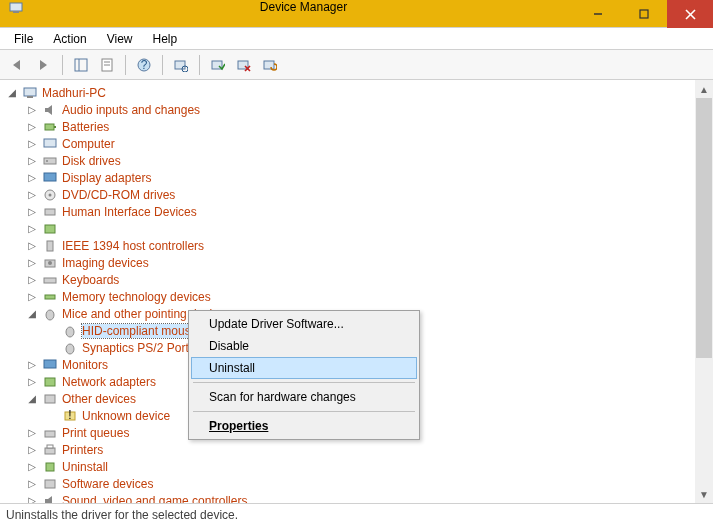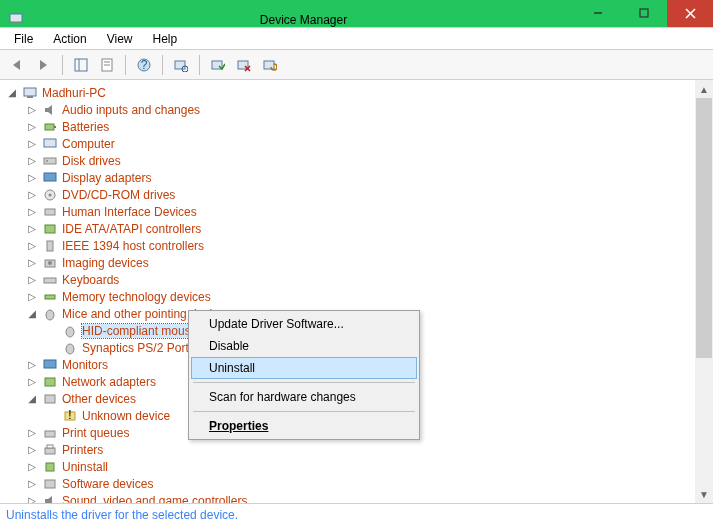--- a/index.html
+++ b/index.html
@@ -1,17 +1,17 @@
 <!DOCTYPE html>
 <html><head>
 <meta charset="utf-8">
 <style>
 * { margin: 0; padding: 0; box-sizing: border-box; font-family: "Segoe UI", Tahoma, sans-serif; font-size: 12px; }
 body { background: #fff; width: 713px; height: 525px; overflow: hidden; position: relative; }
-.titlebar { height: 28px; background: #22c55e; border-bottom: 1px solid #d0d0d0; display: flex; align-items: flex-end; }
+.titlebar { height: 28px; background: #eab308; border-bottom: 1px solid #d0d0d0; display: flex; align-items: flex-start; }
 .titlebar-icon { width: 16px; height: 16px; margin: 0 8px; }
 .titlebar-text { flex: 1; text-align: center; font-size: 12px; color: #000; }
 .win-btns { display: flex; }
 .win-btn { width: 46px; height: 28px; display: flex; align-items: center; justify-content: center; color: #333; }
 .win-btn.close { background: #c84031; color: #fff; font-weight: bold; }
 .menubar { height: 22px; display: flex; align-items: center; padding: 0 4px; border-bottom: 1px solid #d0d0d0; }
 .menu-item { padding: 2px 10px; color: #000; }
 .toolbar { height: 30px; display: flex; align-items: center; padding: 0 6px; gap: 2px; border-bottom: 1px solid #d0d0d0; background: #f7f7f7; }
 .tool-btn { width: 24px; height: 24px; display: flex; align-items: center; justify-content: center; border: 1px solid transparent; }
 .tool-sep { width: 1px; height: 20px; background: #c0c0c0; margin: 0 4px; }
@@ -22,21 +22,21 @@
 .node-text { color: #c2410c; }
 .selected { background: #cde8ff; outline: 1px dotted #666; }
 .indent0 { padding-left: 2px; }
 .indent1 { padding-left: 22px; }
 .indent2 { padding-left: 42px; }
 .context-menu { position: absolute; left: 188px; top: 310px; width: 232px; background: #f0f0f0; border: 1px solid #a0a0a0; box-shadow: 2px 2px 4px rgba(0,0,0,0.2); padding: 2px; }
 .ctx-item { padding: 4px 18px; color: #000; }
 .ctx-item.highlight { background: #cde8ff; border: 1px solid #7eb4e1; padding: 3px 17px; }
 .ctx-sep { height: 1px; background: #c0c0c0; margin: 3px 2px; }
 .ctx-item.bold { font-weight: bold; text-decoration: underline; }
-.statusbar { position: absolute; bottom: 0; left: 0; right: 0; height: 22px; border-top: 1px solid #d0d0d0; display: flex; align-items: center; padding: 0 6px; color: #3b82f6; }
+.statusbar { position: absolute; bottom: 0; left: 0; right: 0; height: 22px; border-top: 1px solid #d0d0d0; display: flex; align-items: center; padding: 0 6px; color: #404040; }
 .scrollbar-vert { position: absolute; right: 0; top: 80px; bottom: 22px; width: 18px; background: #f0f0f0; }
 .sb-arrow { height: 18px; display: flex; align-items: center; justify-content: center; color: #666; font-size: 10px; }
 .sb-thumb { position: absolute; top: 18px; width: 16px; left: 1px; height: 260px; background: #cdcdcd; }
 svg { display: block; }
 </style>
 </head>
 <body>
 
 <div class="titlebar">
   <span class="titlebar-icon">
@@ -212,21 +212,20 @@
       </span>
       <span class="node-text">Human Interface Devices</span>
     </div>
   <div class="tree-row indent1">
       <span class="expander">▷</span>
       <span class="node-icon">
         <svg width="14" height="14">
           <rect x="2" y="3" width="10" height="8" fill="#9fcb7a" stroke="#5a8a3a"></rect>
         </svg>
       </span>
-      <span class="node-text">IDE ATA/ATAPI controllers</span>
     </div>
   <div class="tree-row indent1">
       <span class="expander">▷</span>
       <span class="node-icon">
         <svg width="14" height="14">
           <rect x="4" y="2" width="6" height="10" fill="#d0d0d0" stroke="#888"></rect>
         </svg>
       </span>
       <span class="node-text">IEEE 1394 host controllers</span>
     </div>

